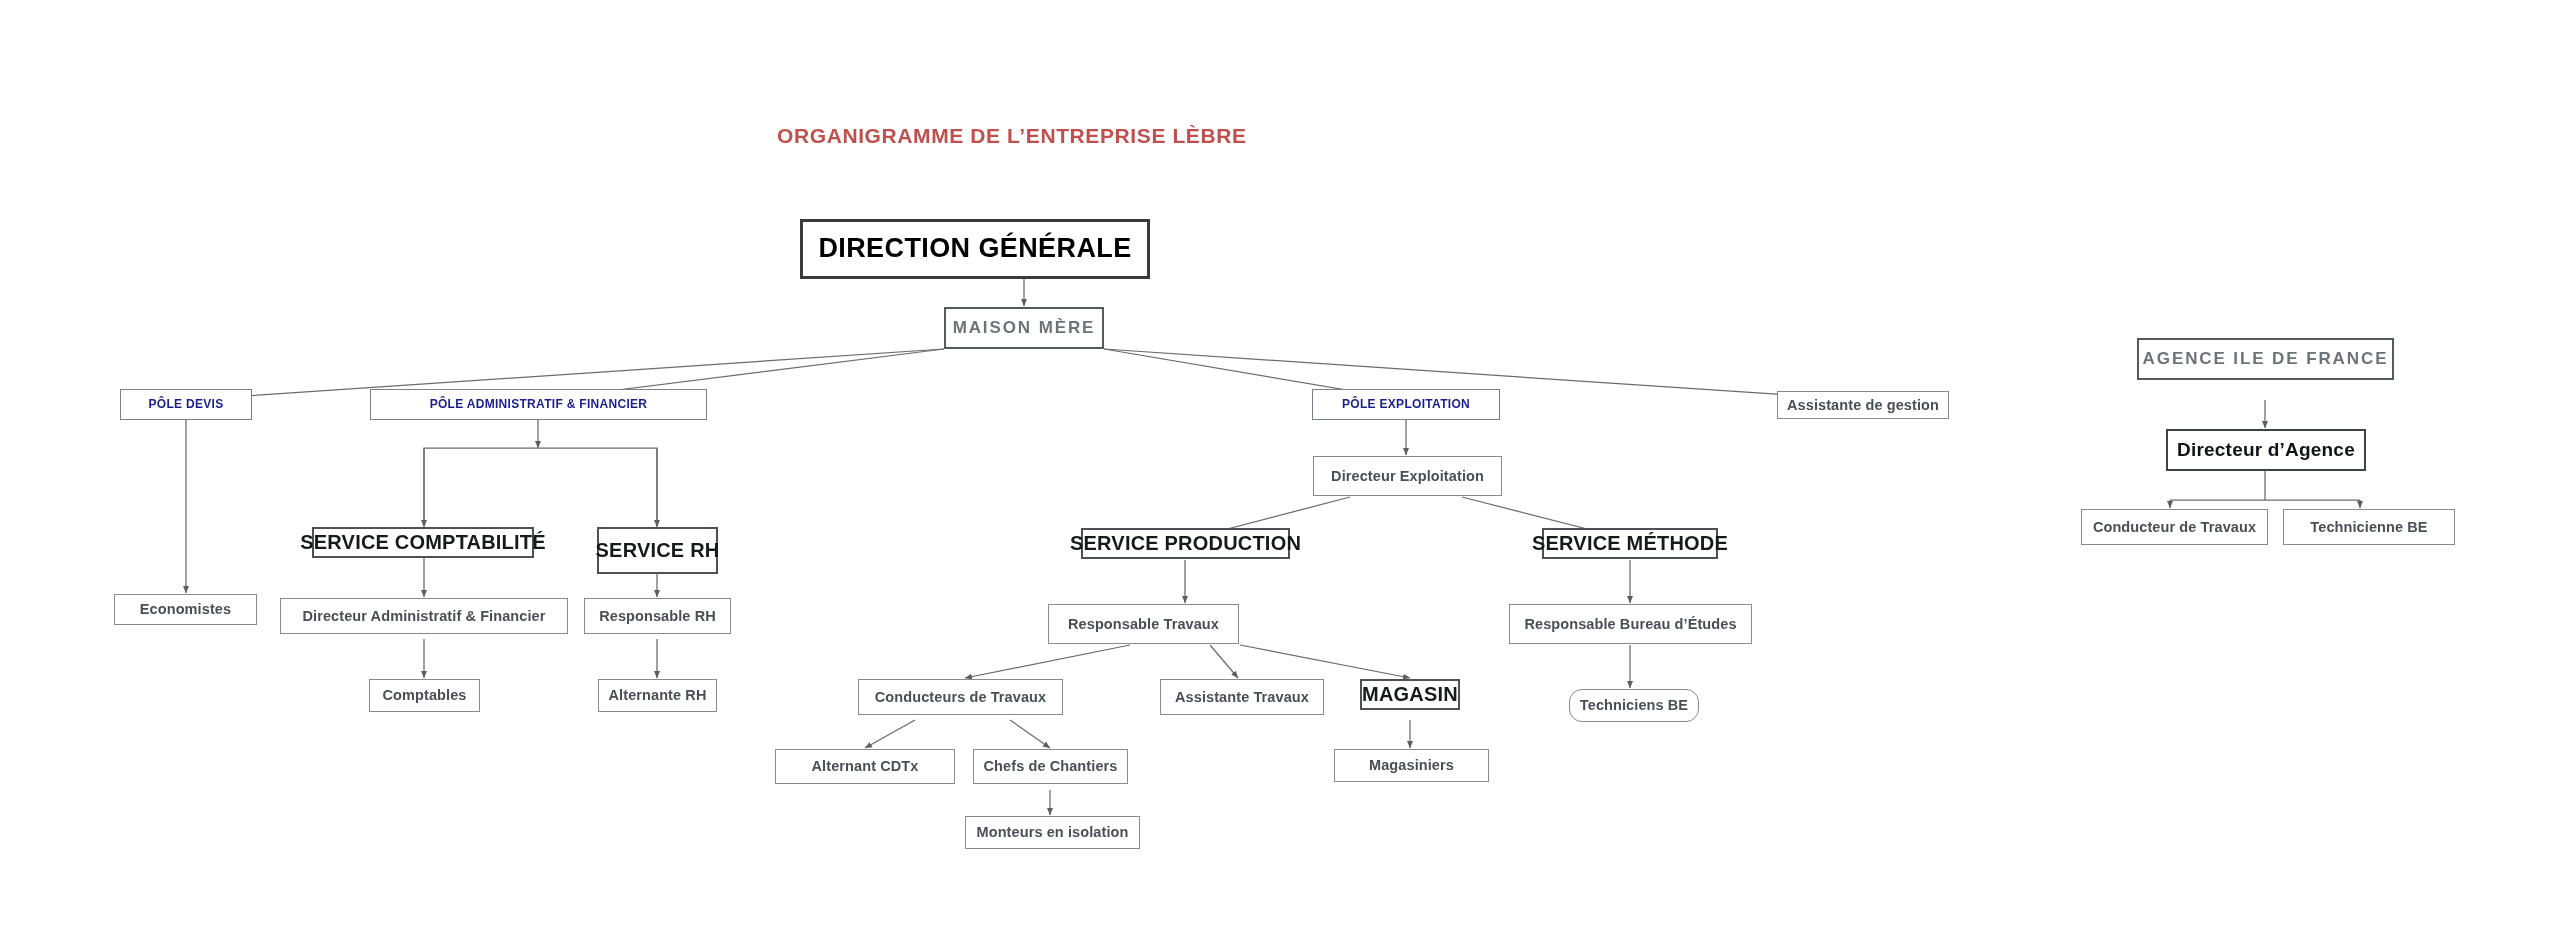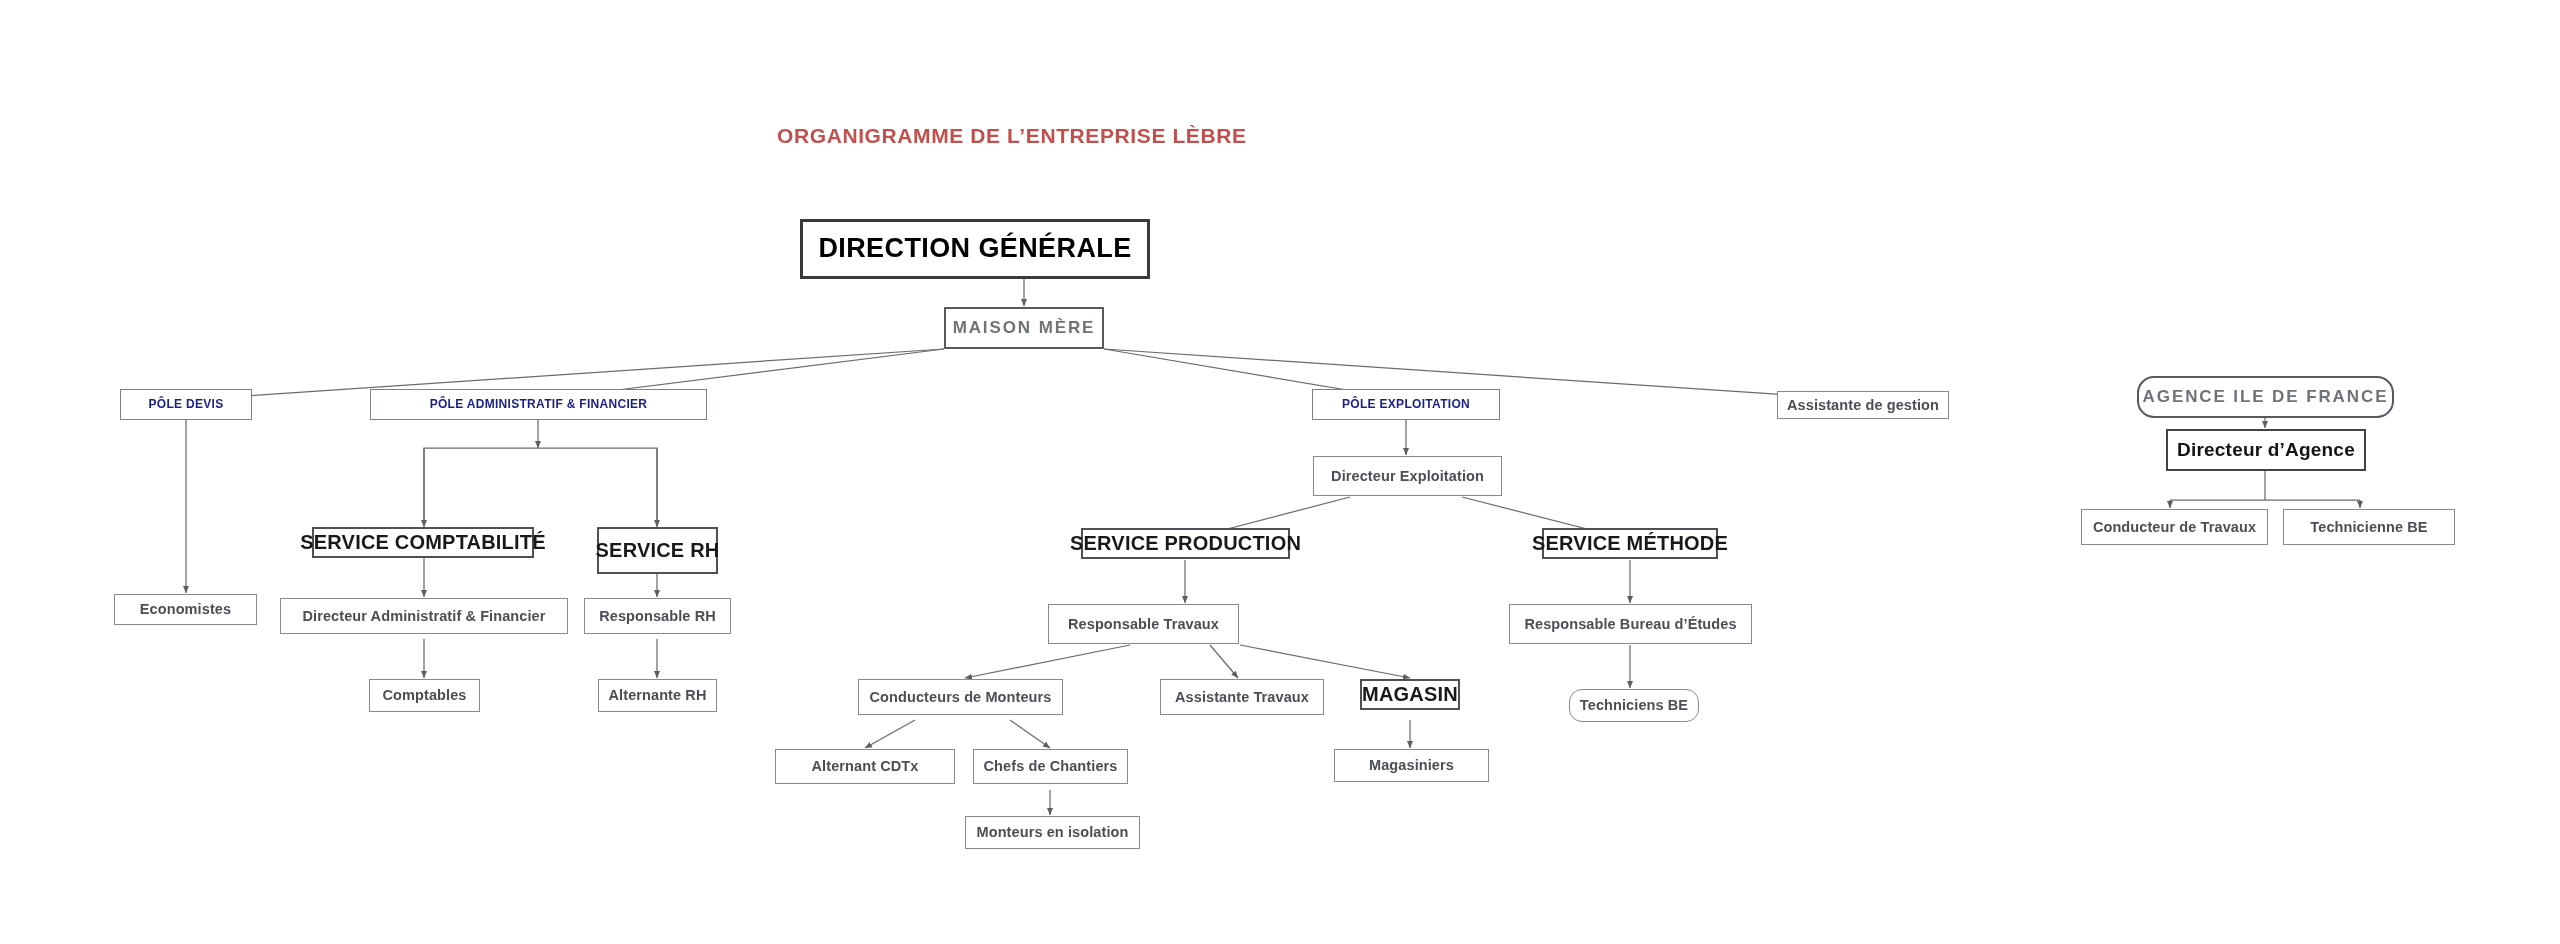--- a/index.html
+++ b/index.html
@@ -199,37 +199,37 @@
   <div class="node n-plain" style="left:1313px; top:456px; width:189px; height:40px;">Directeur Exploitation</div>
 
   <div class="node n-service" style="left:1081px; top:528px; width:209px; height:31px;">SERVICE PRODUCTION</div>
 
   <div class="node n-service" style="left:1542px; top:528px; width:176px; height:31px;">SERVICE MÉTHODE</div>
 
   <div class="node n-plain" style="left:1048px; top:604px; width:191px; height:40px;">Responsable Travaux</div>
 
   <div class="node n-plain" style="left:1509px; top:604px; width:243px; height:40px;">Responsable Bureau d’Études</div>
 
-  <div class="node n-plain" style="left:858px; top:679px; width:205px; height:36px;">Conducteurs de Monteurs</div>
+  <div class="node n-plain" style="left:858px; top:679px; width:205px; height:36px;">Conducteurs de Travaux</div>
 
   <div class="node n-plain" style="left:1160px; top:679px; width:164px; height:36px;">Assistante Travaux</div>
 
   <div class="node n-service" style="left:1360px; top:679px; width:100px; height:31px;">MAGASIN</div>
 
   <div class="node n-plain" style="left:1569px; top:689px; width:130px; height:33px;border-radius:13px;">Techniciens BE</div>
 
   <div class="node n-plain" style="left:775px; top:749px; width:180px; height:35px;">Alternant CDTx</div>
 
   <div class="node n-plain" style="left:973px; top:749px; width:155px; height:35px;">Chefs de Chantiers</div>
 
   <div class="node n-plain" style="left:1334px; top:749px; width:155px; height:33px;">Magasiniers</div>
 
   <div class="node n-plain" style="left:965px; top:816px; width:175px; height:33px;">Monteurs en isolation</div>
 
-  <div class="node n-org" style="left:2137px; top:376px; width:257px; height:42px;border-radius:17px;">AGENCE ILE DE FRANCE</div>
+  <div class="node n-org" style="left:2137px; top:338px; width:257px; height:42px;">AGENCE ILE DE FRANCE</div>
 
   <div class="node n-director" style="left:2166px; top:429px; width:200px; height:42px;">Directeur d’Agence</div>
 
   <div class="node n-plain" style="left:2081px; top:509px; width:187px; height:36px;">Conducteur de Travaux</div>
 
   <div class="node n-plain" style="left:2283px; top:509px; width:172px; height:36px;">Technicienne BE</div>
 
 </div>
 
 </body></html>

